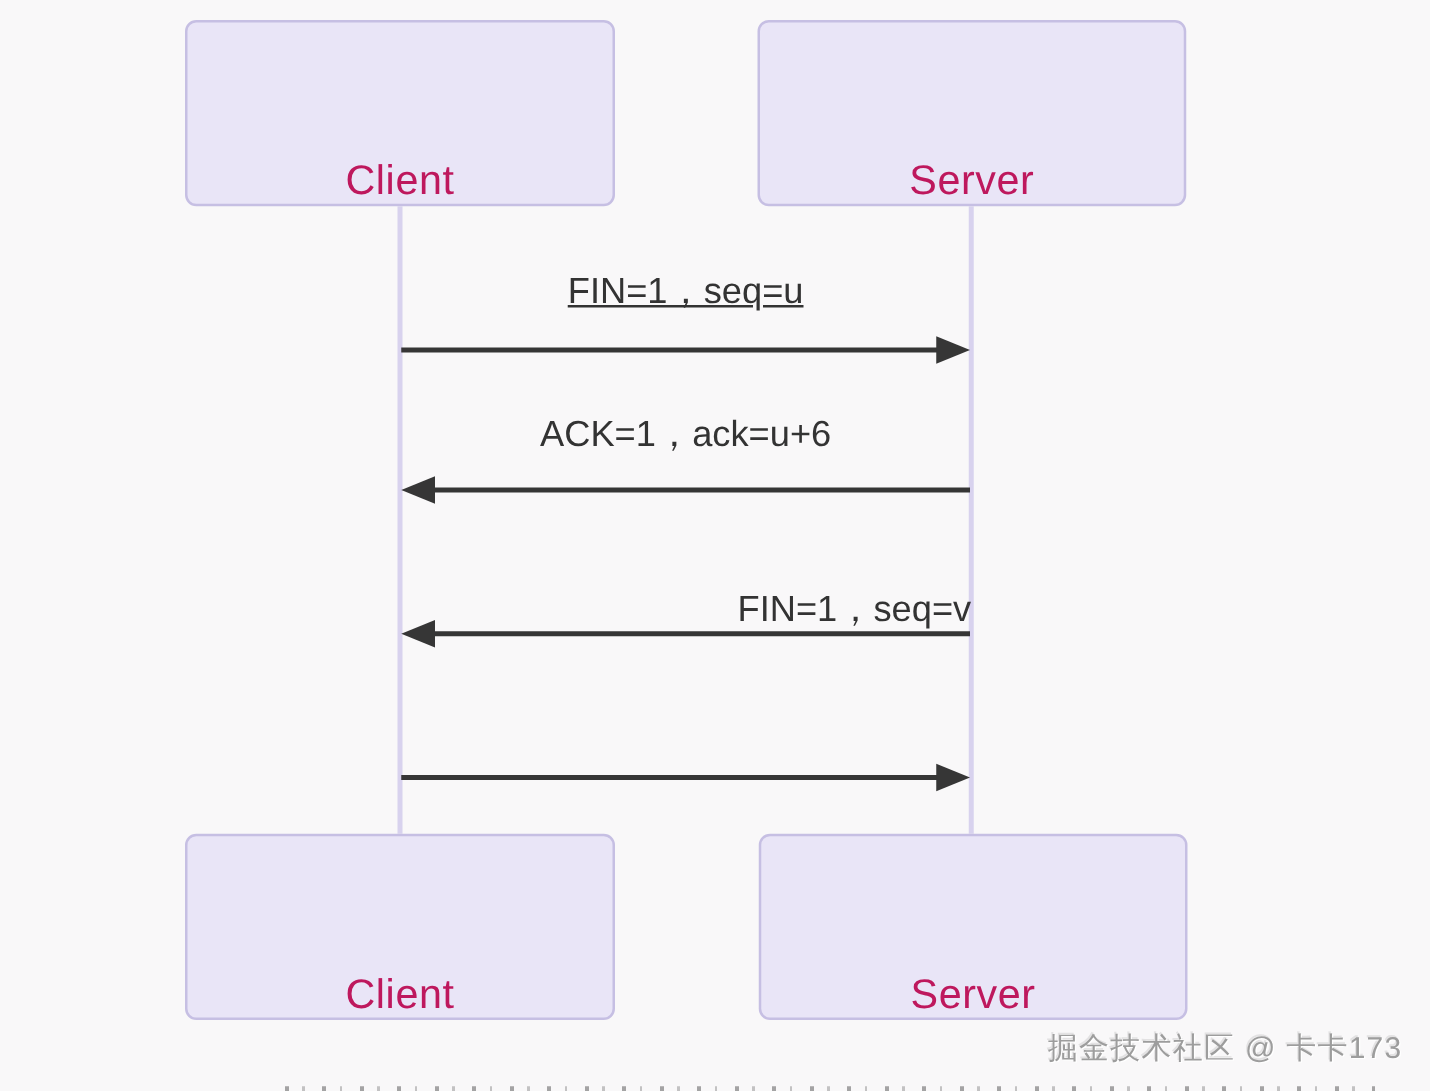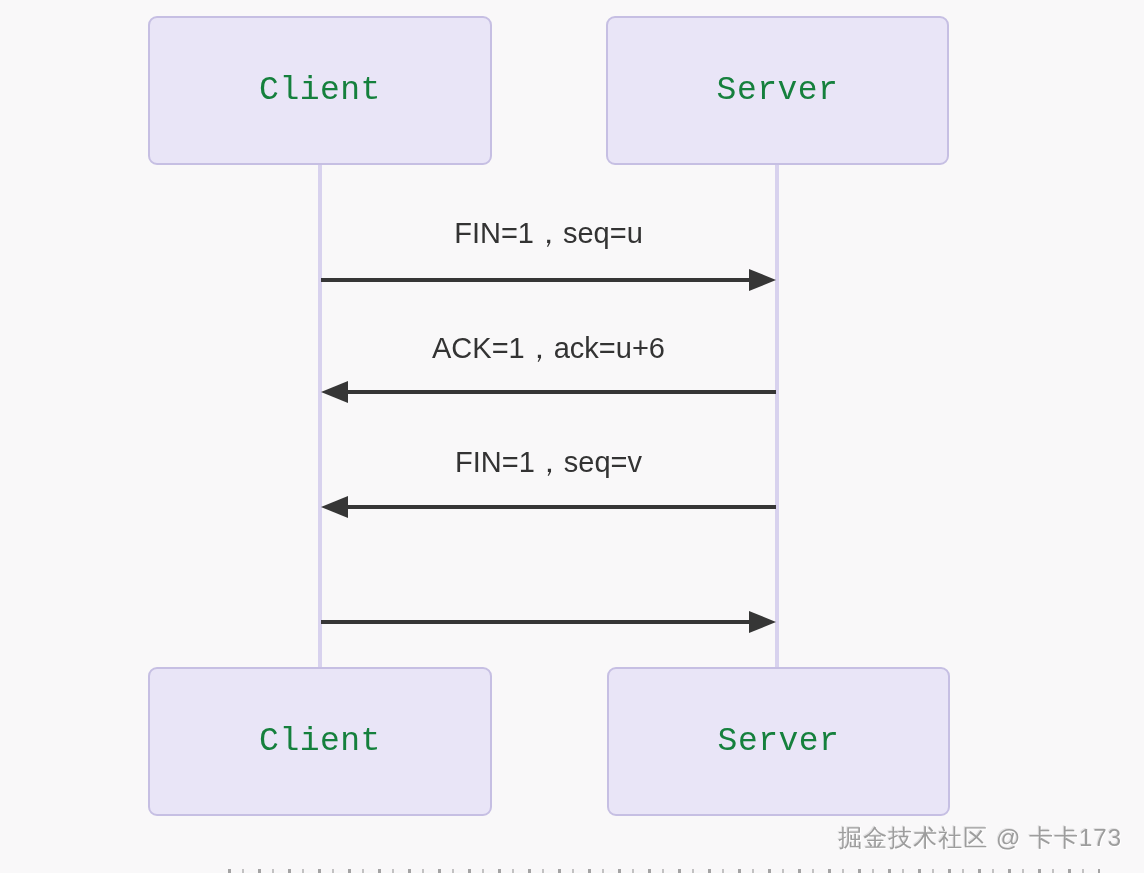--- a/index.html
+++ b/index.html
@@ -18,26 +18,25 @@
   
   .actor-box {
     position: absolute;
     width: 344px;
     height: 149px;
     background: #e9e5f7;
     border: 2px solid #c6bfe3;
     border-radius: 9px;
     box-sizing: border-box;
     display: flex;
-    align-items: center;
+    align-items: flex-end;
     justify-content: center;
     font-size: 33px;
-    color: #15803d;
+    color: #be185d;
     letter-spacing: 0.5px;
-    font-family: Liberation Mono, monospace;
   }
   .client-top  { left: 148px; top: 16px; }
   .server-top  { left: 606px; top: 16px; width: 343px; }
   .client-bottom { left: 148px; top: 667px; }
   .server-bottom { left: 607px; top: 667px; width: 343px; }
 
   
   .lifeline {
     position: absolute;
     top: 165px;
@@ -83,25 +82,25 @@
   }
   .msg-arrow.right .head {
     right: 0;
     border-left: 27px solid #363636;
   }
   .msg-arrow.left .head {
     left: 0;
     border-right: 27px solid #363636;
   }
 
-  .m1-label { top: 213px; }
+  .m1-label { top: 213px; text-decoration: underline; }
   .m1-arrow { top: 269px; }
   .m2-label { top: 328px; }
   .m2-arrow { top: 381px; }
-  .m3-label { top: 442px; }
+  .m3-label { top: 468px; text-align: right; }
   .m3-arrow { top: 496px; }
   .m4-label { top: 557px; }
   .m4-arrow { top: 611px; }
 
   
   .watermark {
     position: absolute;
     top: 822px;
     right: 22px;
     font-size: 24px;

